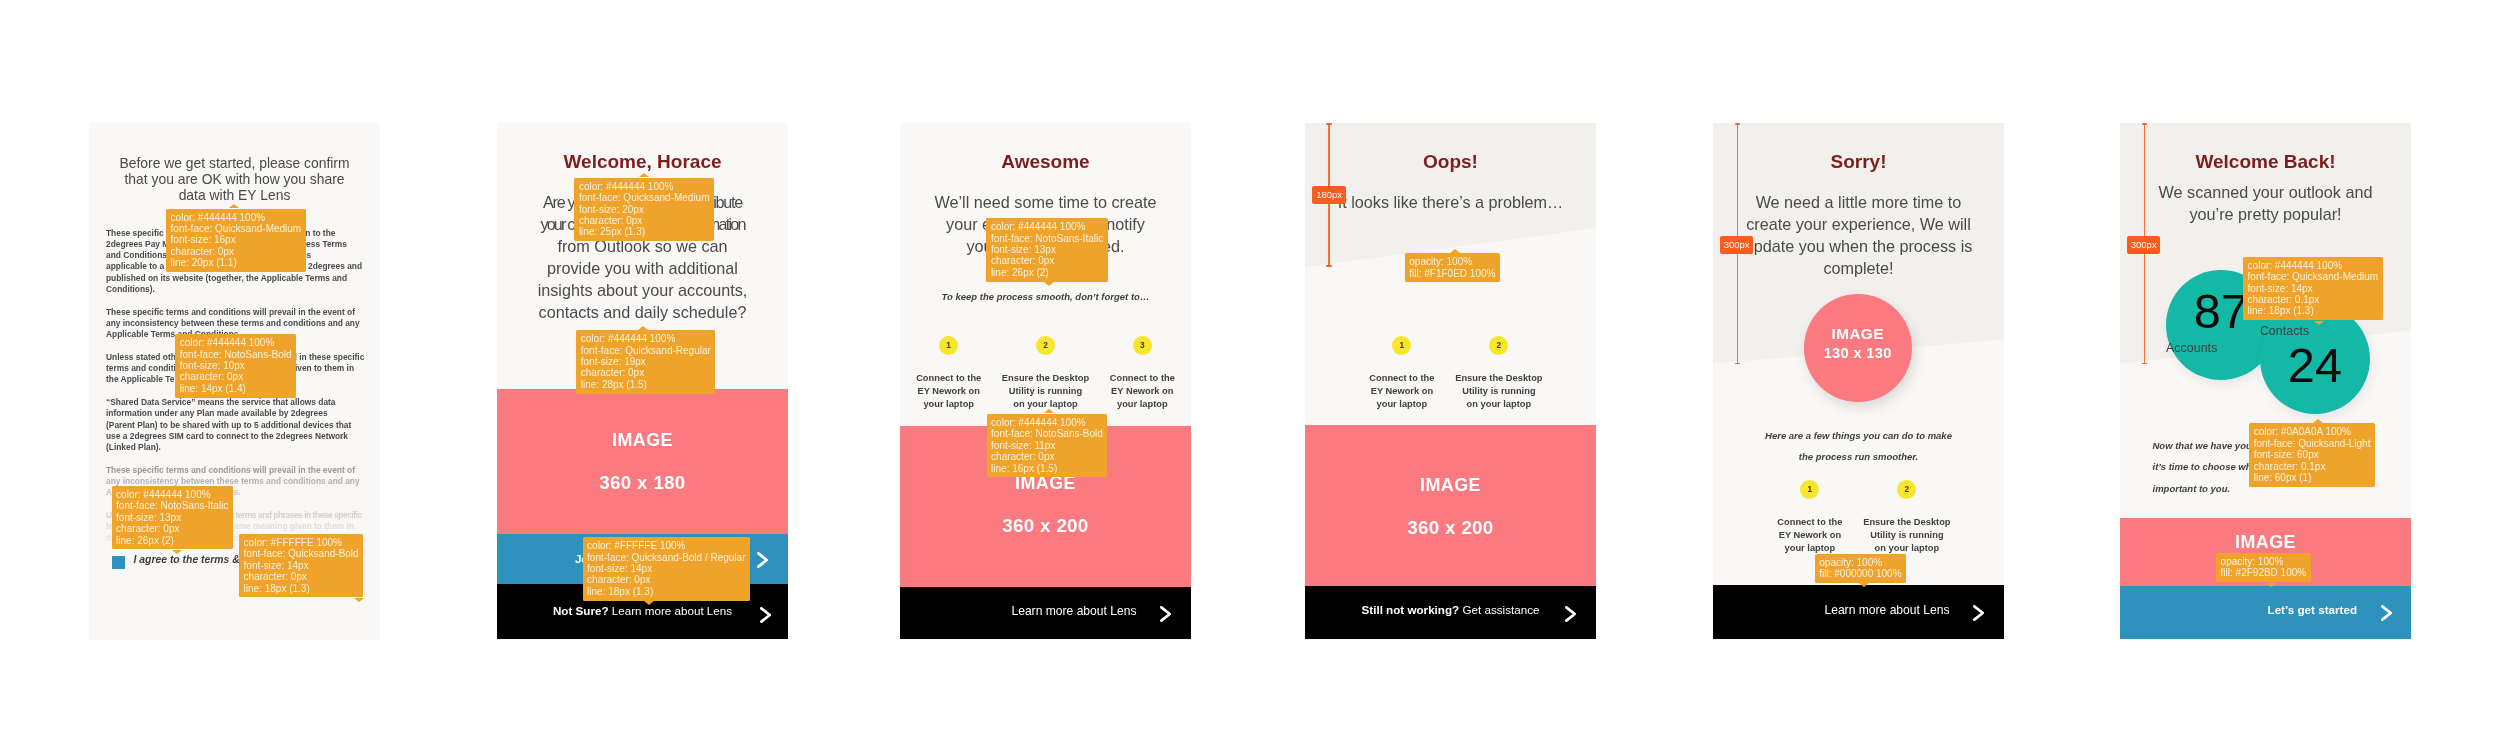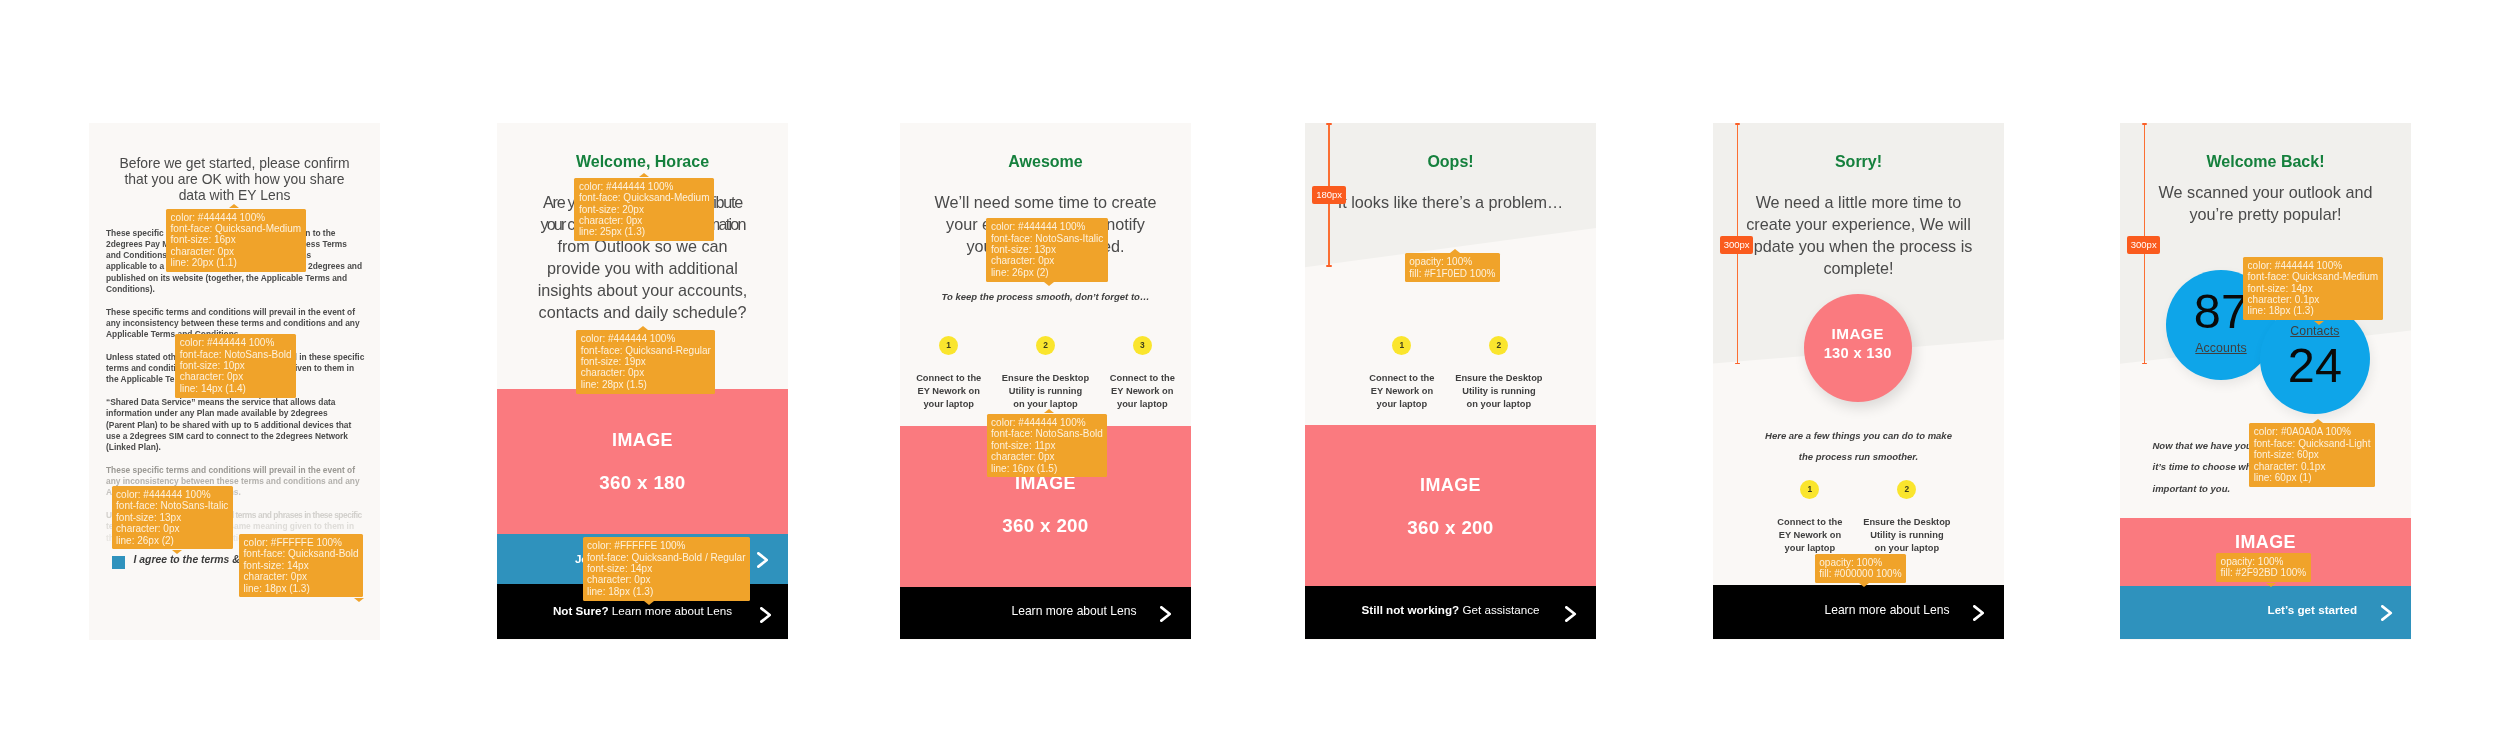--- a/index.html
+++ b/index.html
@@ -8,21 +8,21 @@
        -webkit-font-smoothing:antialiased;}
   .stage, .stage *{-webkit-font-smoothing:antialiased;}
   .stage{position:absolute;left:0;top:0;width:2500px;height:730px;background:#fff;}
 
   .screen{position:absolute;top:122.5px;width:291px;height:517px;overflow:hidden;
           background:#faf8f6;}
 
   
   .title{position:absolute;left:0;right:0;text-align:center;color:#4a4a4a;
          font-size:13.9px;line-height:16.3px;font-weight:400;letter-spacing:0px;}
-  .title.b{font-size:16px;font-weight:700;color:#15803d;}
+  .title.b{font-size:19px;font-weight:700;color:#7f1d1d;}
   .subtitle{position:absolute;left:0;right:0;text-align:center;color:#4a4a4a;
             font-size:16.2px;line-height:22px;font-weight:400;}
   .subtitle .bl{display:block;white-space:nowrap;}
   .subtitle.squeeze .bl:nth-child(1){letter-spacing:-1.3px;}
   .subtitle.squeeze .bl:nth-child(2){letter-spacing:-1.8px;}
   .body-copy{position:absolute;color:#4b4b4b;font-size:8.4px;line-height:11.3px;font-weight:700;
              letter-spacing:0px;}
   .body-copy p:last-child .bl:first-child{letter-spacing:-0.45px;}
   .body-copy p.fade1 .bl:nth-child(1){color:#9a9893;}
   .body-copy p.fade1 .bl:nth-child(2){color:#b3b1ad;}
@@ -81,27 +81,27 @@
 
   
   .cbox{position:absolute;width:13.5px;height:13.5px;background:#2f92bd;}
   .cblabel{position:absolute;font-size:10.4px;font-style:italic;font-weight:600;color:#3c3c3c;
            letter-spacing:0px;}
   .circleimg{position:absolute;border-radius:50%;background:#fa7a7f;color:#fff;padding-bottom:7px;
              display:flex;flex-direction:column;align-items:center;justify-content:center;
              box-shadow:3px 6px 13px rgba(0,0,0,0.12);}
   .circleimg .l1{font-size:15.3px;font-weight:700;letter-spacing:0.4px;line-height:17.5px;}
   .circleimg .l2{font-size:14.7px;font-weight:700;letter-spacing:0.3px;line-height:21.1px;}
-  .statcircle{position:absolute;border-radius:50%;background:#0ea5e9;
+  .statcircle{position:absolute;border-radius:50%;background:#14b8a6;
               box-shadow:2px 5px 11px rgba(0,0,0,0.07);}
   .statcircle .num{position:absolute;left:0;right:0;text-align:center;
                    font-weight:300;color:#0a0a0a;line-height:1;font-size:48.6px;
                    letter-spacing:0.1px;}
-  .statcircle .lab{position:absolute;left:0;right:0;text-align:center;
-                   font-size:12.3px;color:#3f3f3f;letter-spacing:0.1px;line-height:1;text-decoration:underline;}
+  .statcircle .lab{position:absolute;left:0;right:0;text-align:left;
+                   font-size:12.3px;color:#3f3f3f;letter-spacing:0.1px;line-height:1;}
   .diagband{position:absolute;left:0;top:0;width:291px;background:#f1f0ed;}
 </style>
 </head>
 <body>
 
 <div class="stage">
 <div class="screen" style="left:89px">
 <div class="title" style="top:32px;padding:0 26px">Before we get started, please confirm that you are OK with how you share data with EY Lens</div>
 <div class="body-copy" style="left:17px;top:105px;width:268px">
   <p class="">

